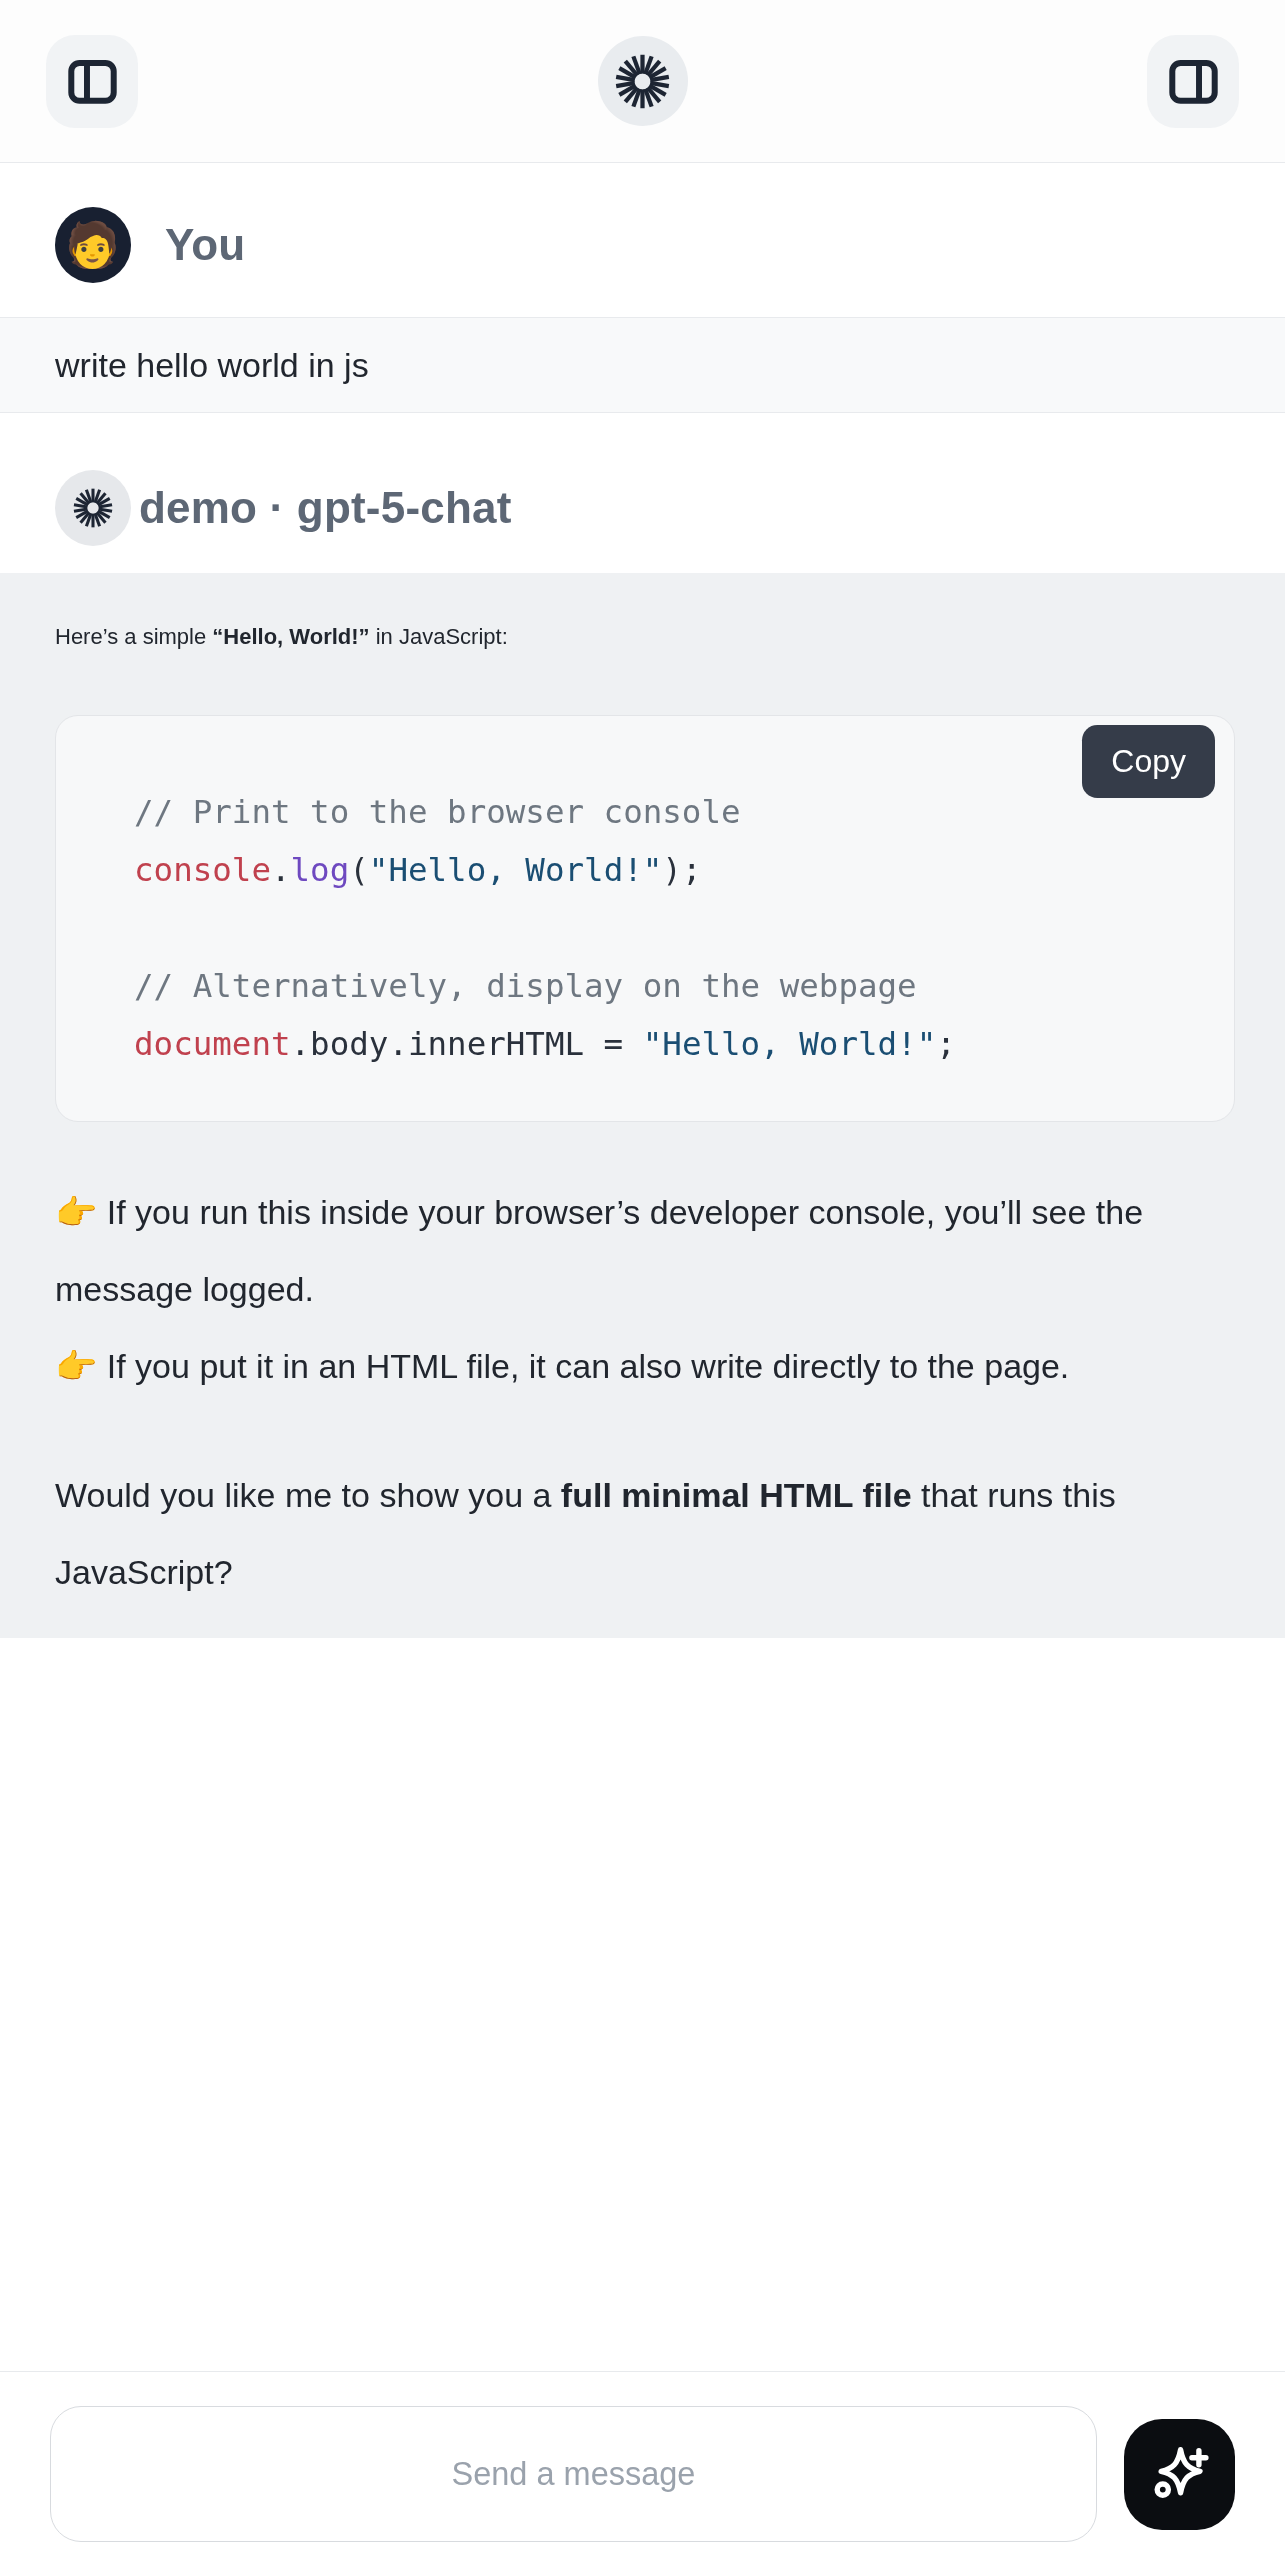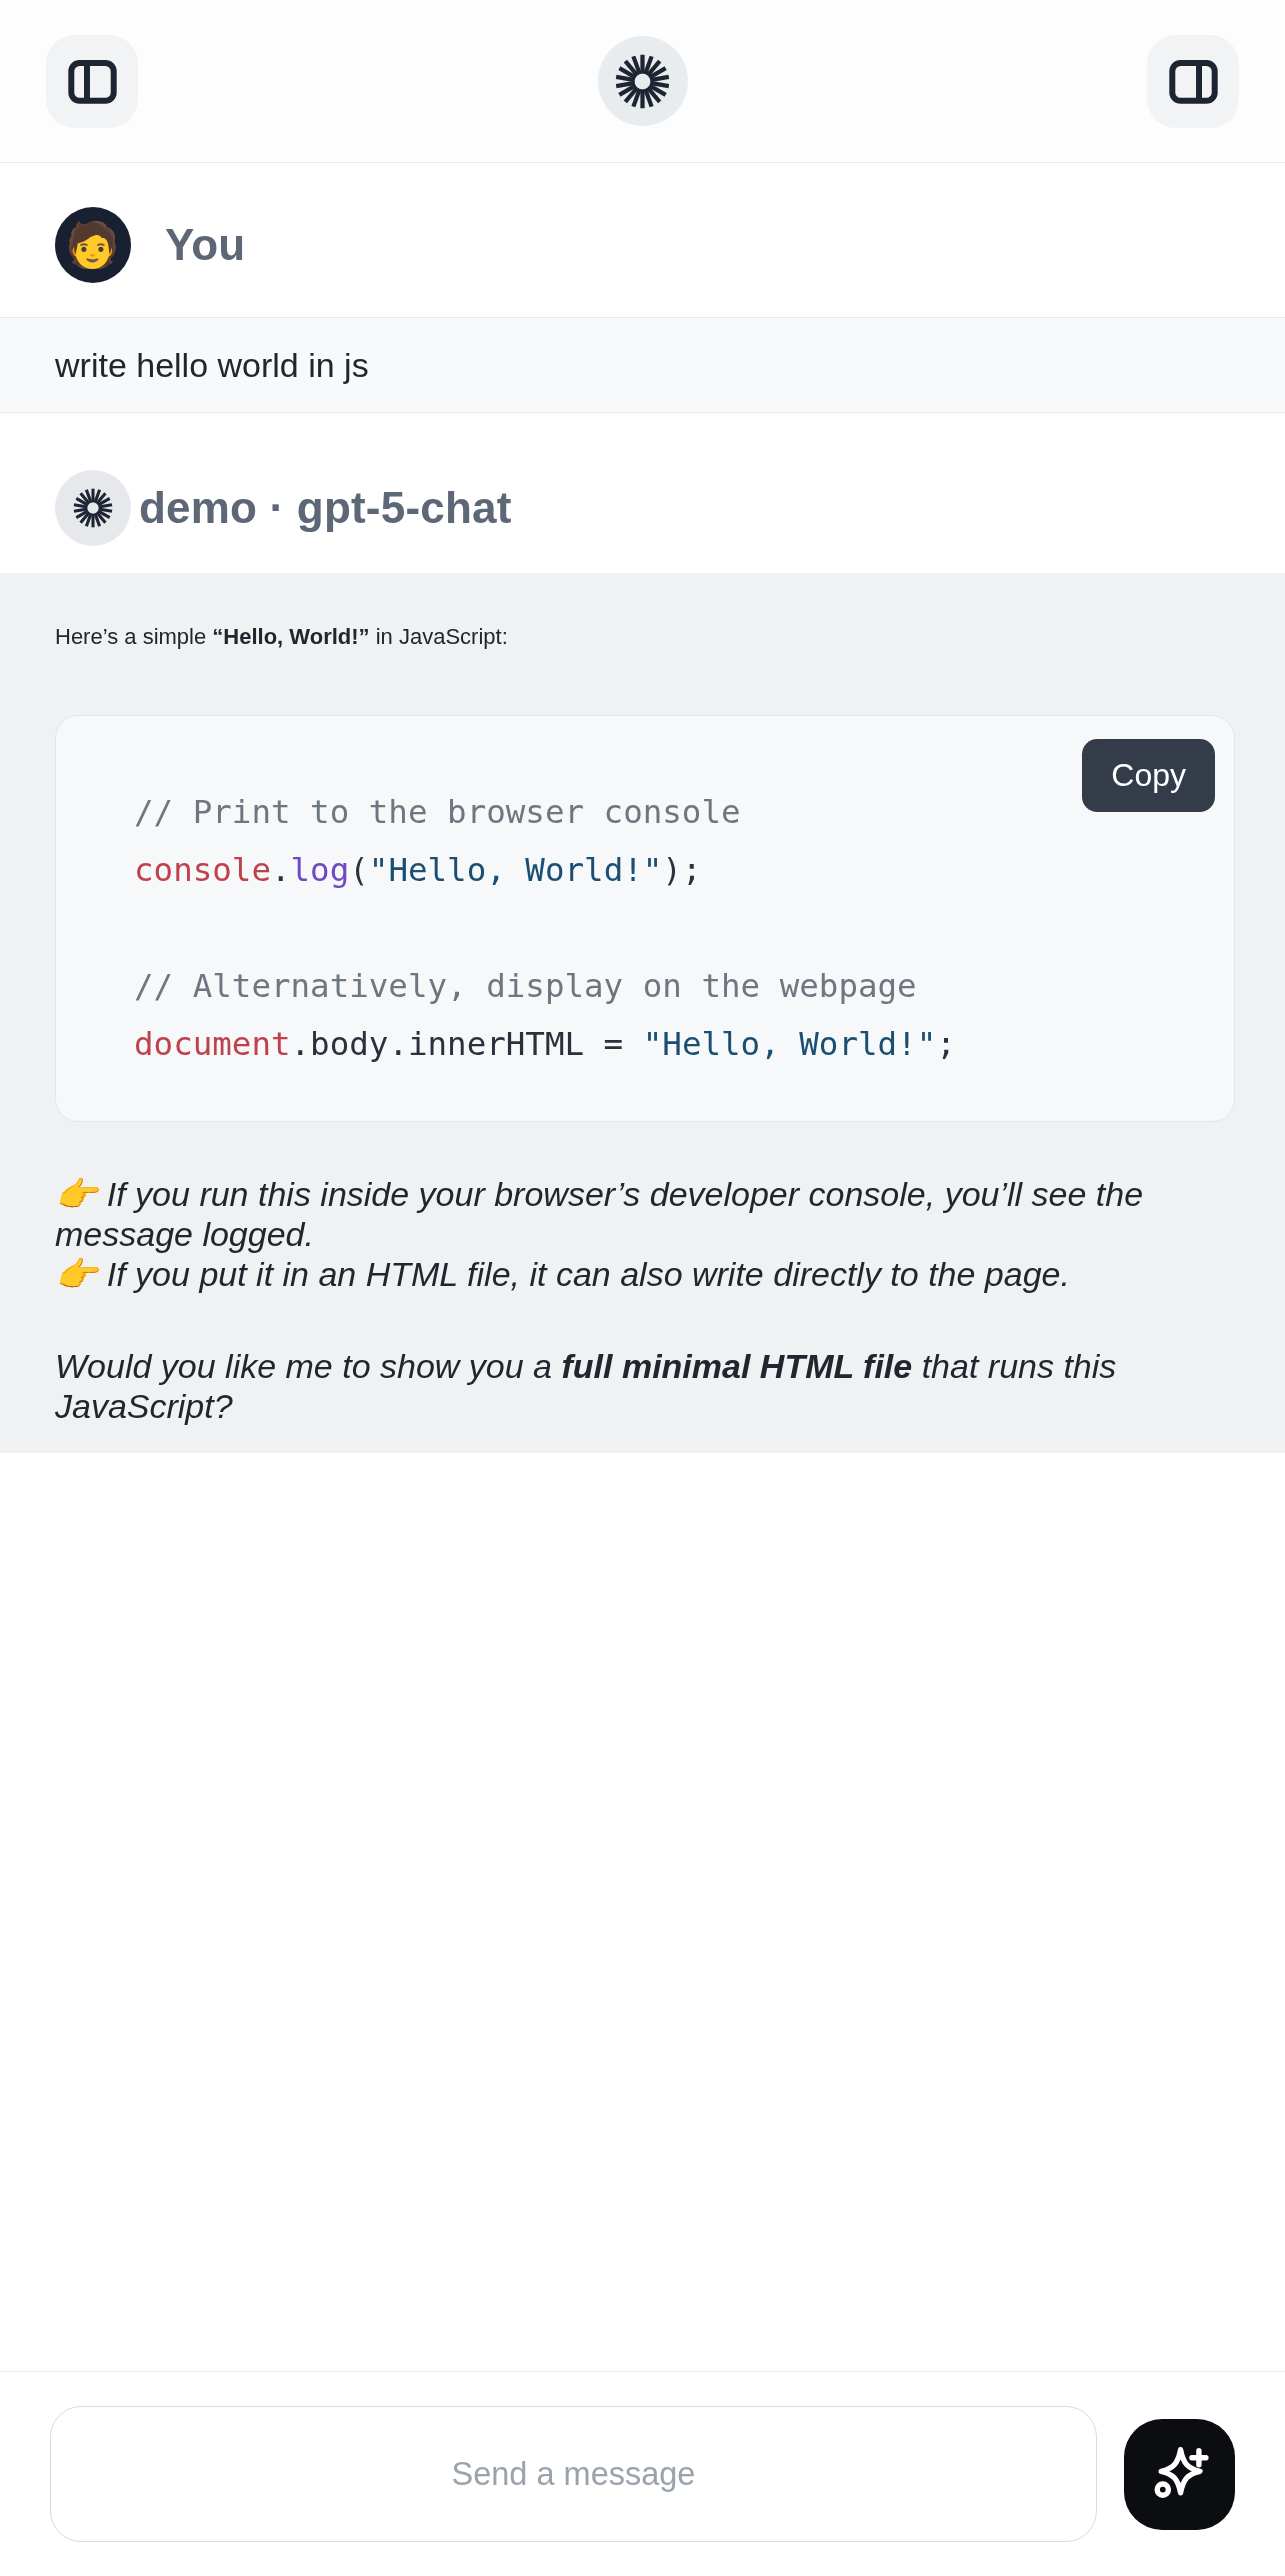--- a/index.html
+++ b/index.html
@@ -39,32 +39,32 @@
                border-bottom:1.9px solid var(--border); display:flex; align-items:center; padding:0 55px;
                font-size:34px; color:var(--text-primary);}
 
   
   .assistant-body{background:var(--section-bg); padding:40px 50px 27px 55px;}
   .intro{font-size:22px; line-height:48px; margin-bottom:54px; color:var(--text-primary);}
   .intro strong,.question strong{font-weight:700;}
 
   .code-card{position:relative; background:var(--card-bg); border:1.9px solid var(--card-border);
              border-radius:23px; padding:67px 38px 48px 78px; margin-bottom:52px;}
-  .copy-btn{position:absolute; top:23px; right:19px; height:73px; padding:0 29px; border:none; cursor:pointer;
+  .copy-btn{position:absolute; top:9px; right:19px; height:73px; padding:0 29px; border:none; cursor:pointer;
             background:var(--copy-button-bg); color:#fff; font-size:32px; border-radius:15.3px;
             font-family:"Liberation Sans","DejaVu Sans",sans-serif;}
   .code{font-family:"DejaVu Sans Mono","Liberation Mono",monospace; font-size:32.5px; line-height:58px;
         color:var(--code-plain); white-space:pre;}
   .tok-comment{color:var(--code-comment);text-align:center;}
   .tok-builtin{color:var(--code-builtin);}
   .tok-func{color:var(--code-function);}
   .tok-string{color:var(--code-string);}
   .tok-plain{color:var(--code-plain);}
 
-  .para{font-size:34px; line-height:40px; margin-bottom:52px; color:var(--text-primary); max-width:1186px;font-style:italic;}
+  .para{font-size:34px; line-height:77px; margin-bottom:52px; color:var(--text-primary); max-width:1186px;}
   .question{margin-bottom:0;}
   .pline{display:block;}
 
   .filler{flex:1 1 auto; background:#fff;}
 
   
   footer{height:205px; flex:0 0 205px; background:#fff; border-top:1.9px solid var(--border);
          display:flex; align-items:center; padding:0 50px;}
   .message-input{flex:1; height:136px; border:1.9px solid var(--input-border); border-radius:31px;
                  padding:0 42px; font-size:32.5px; font-family:"Liberation Sans","DejaVu Sans",sans-serif;

